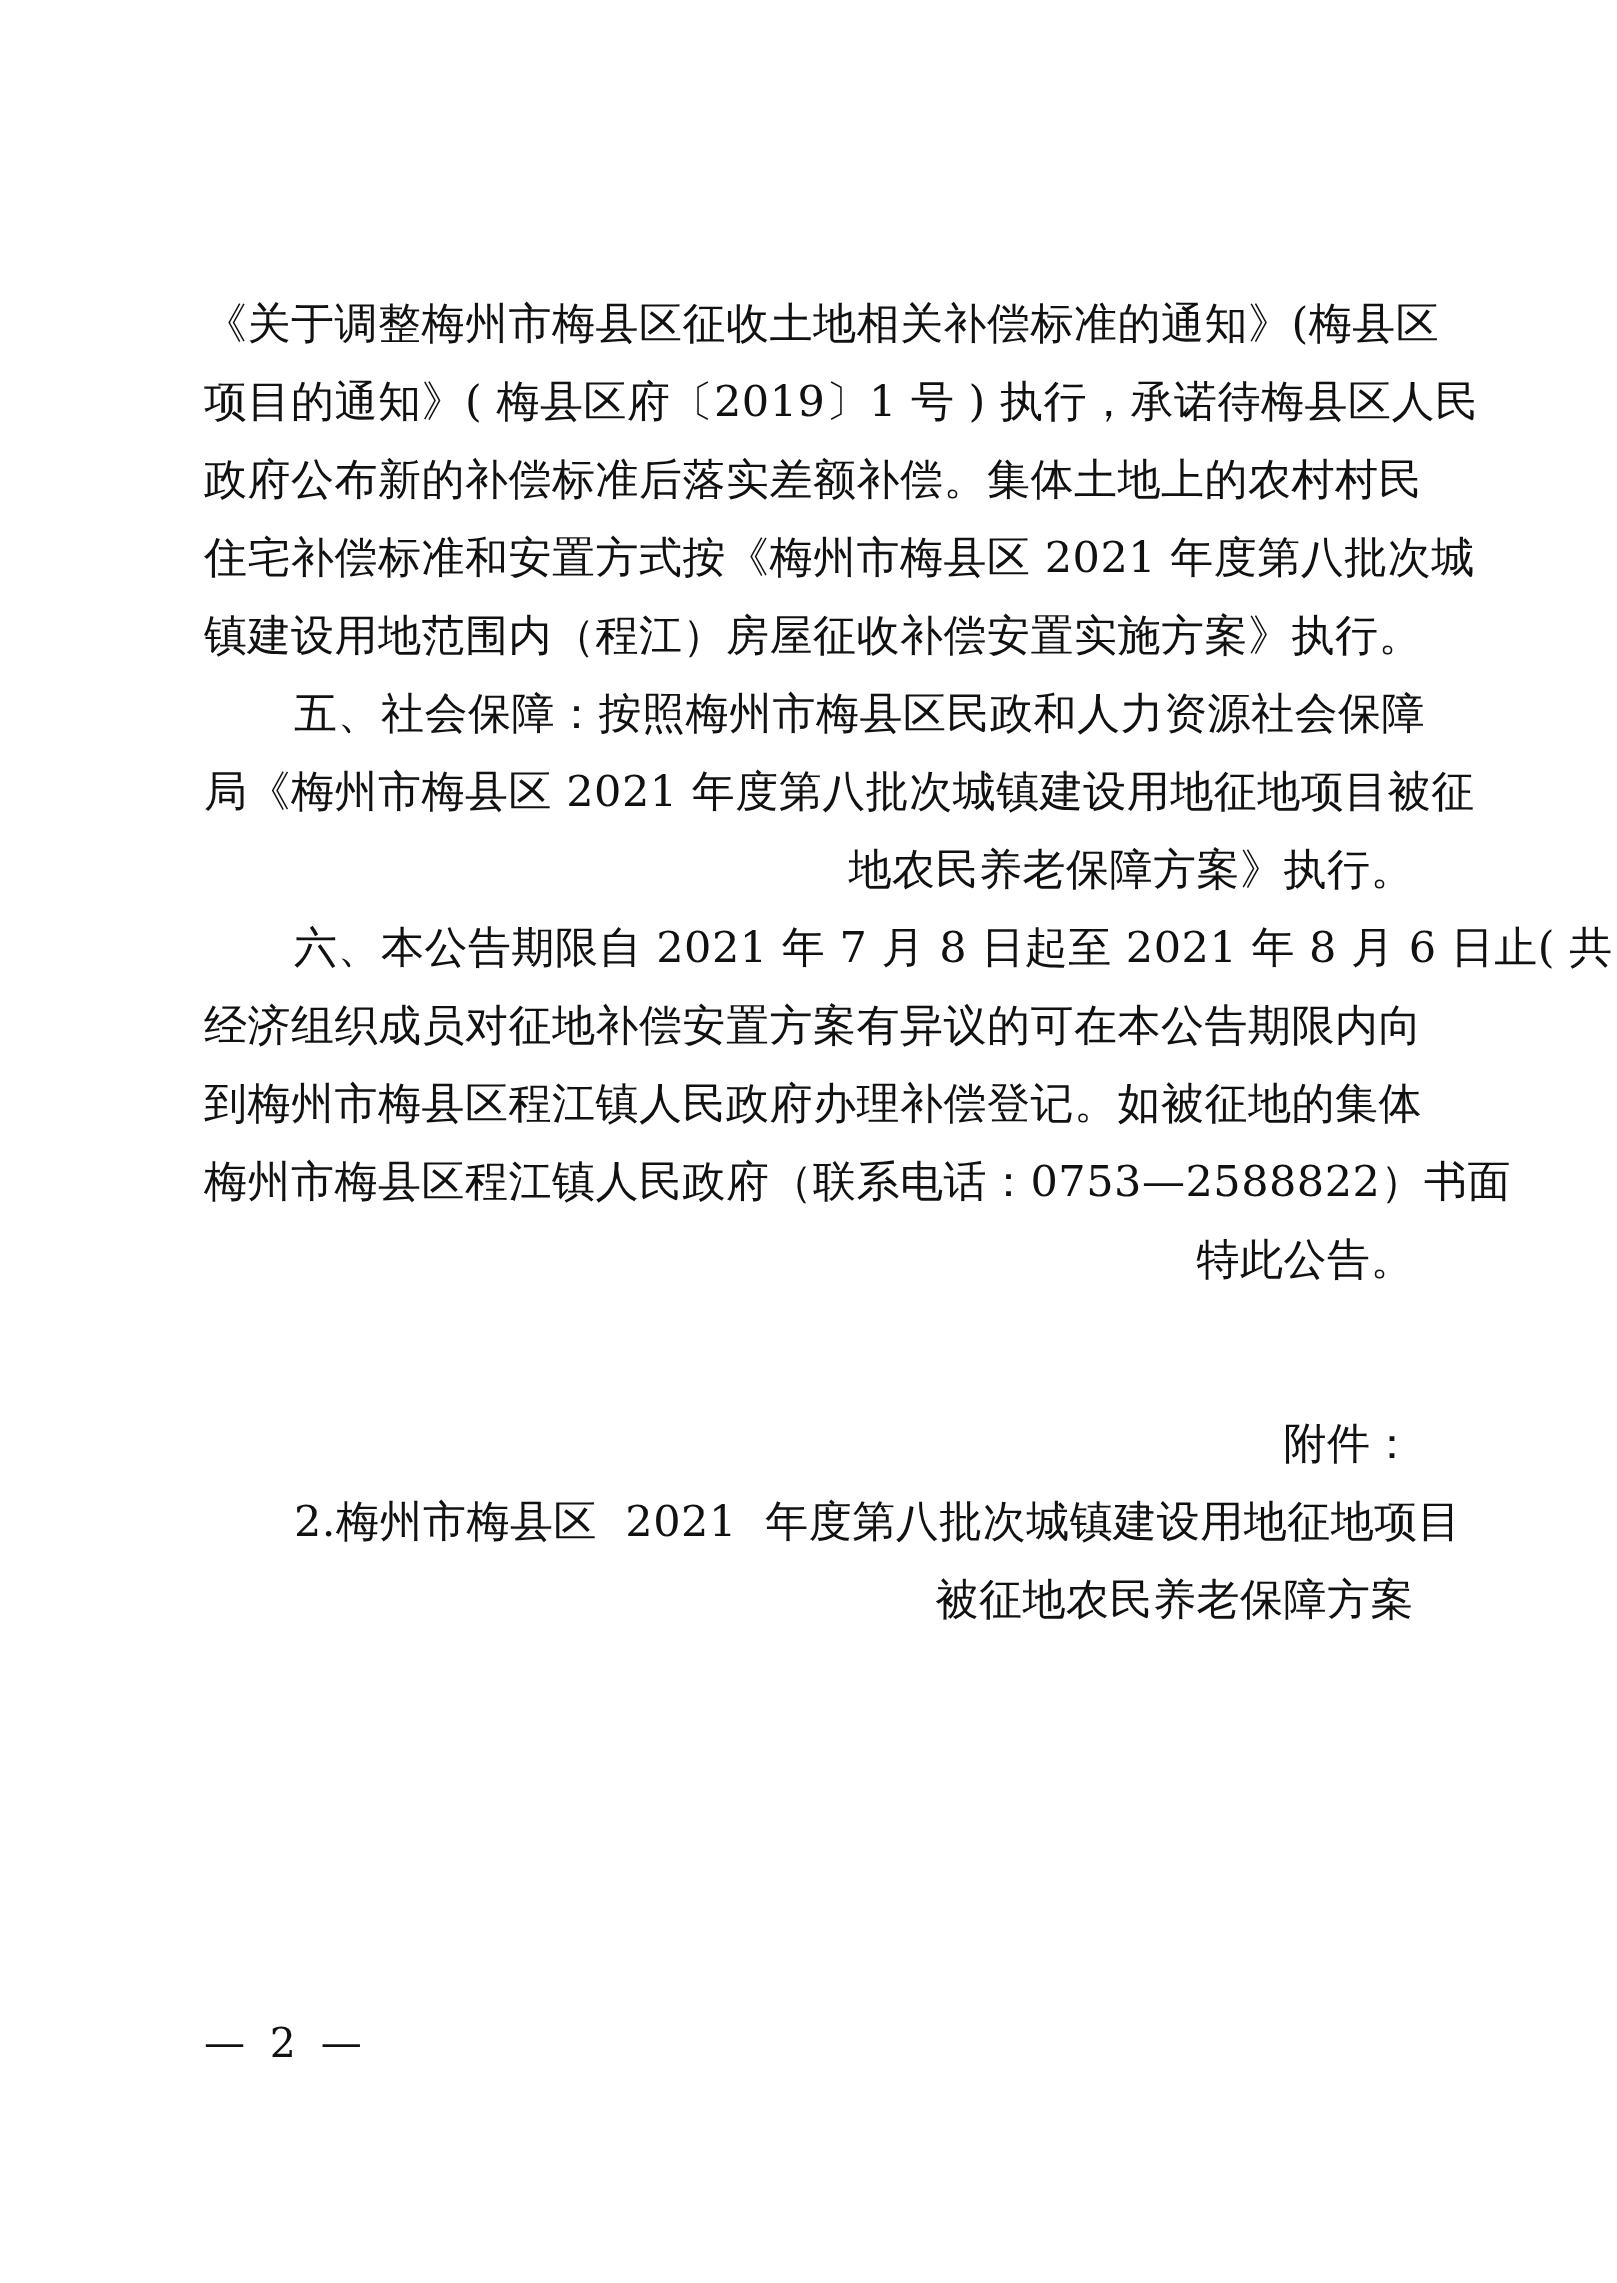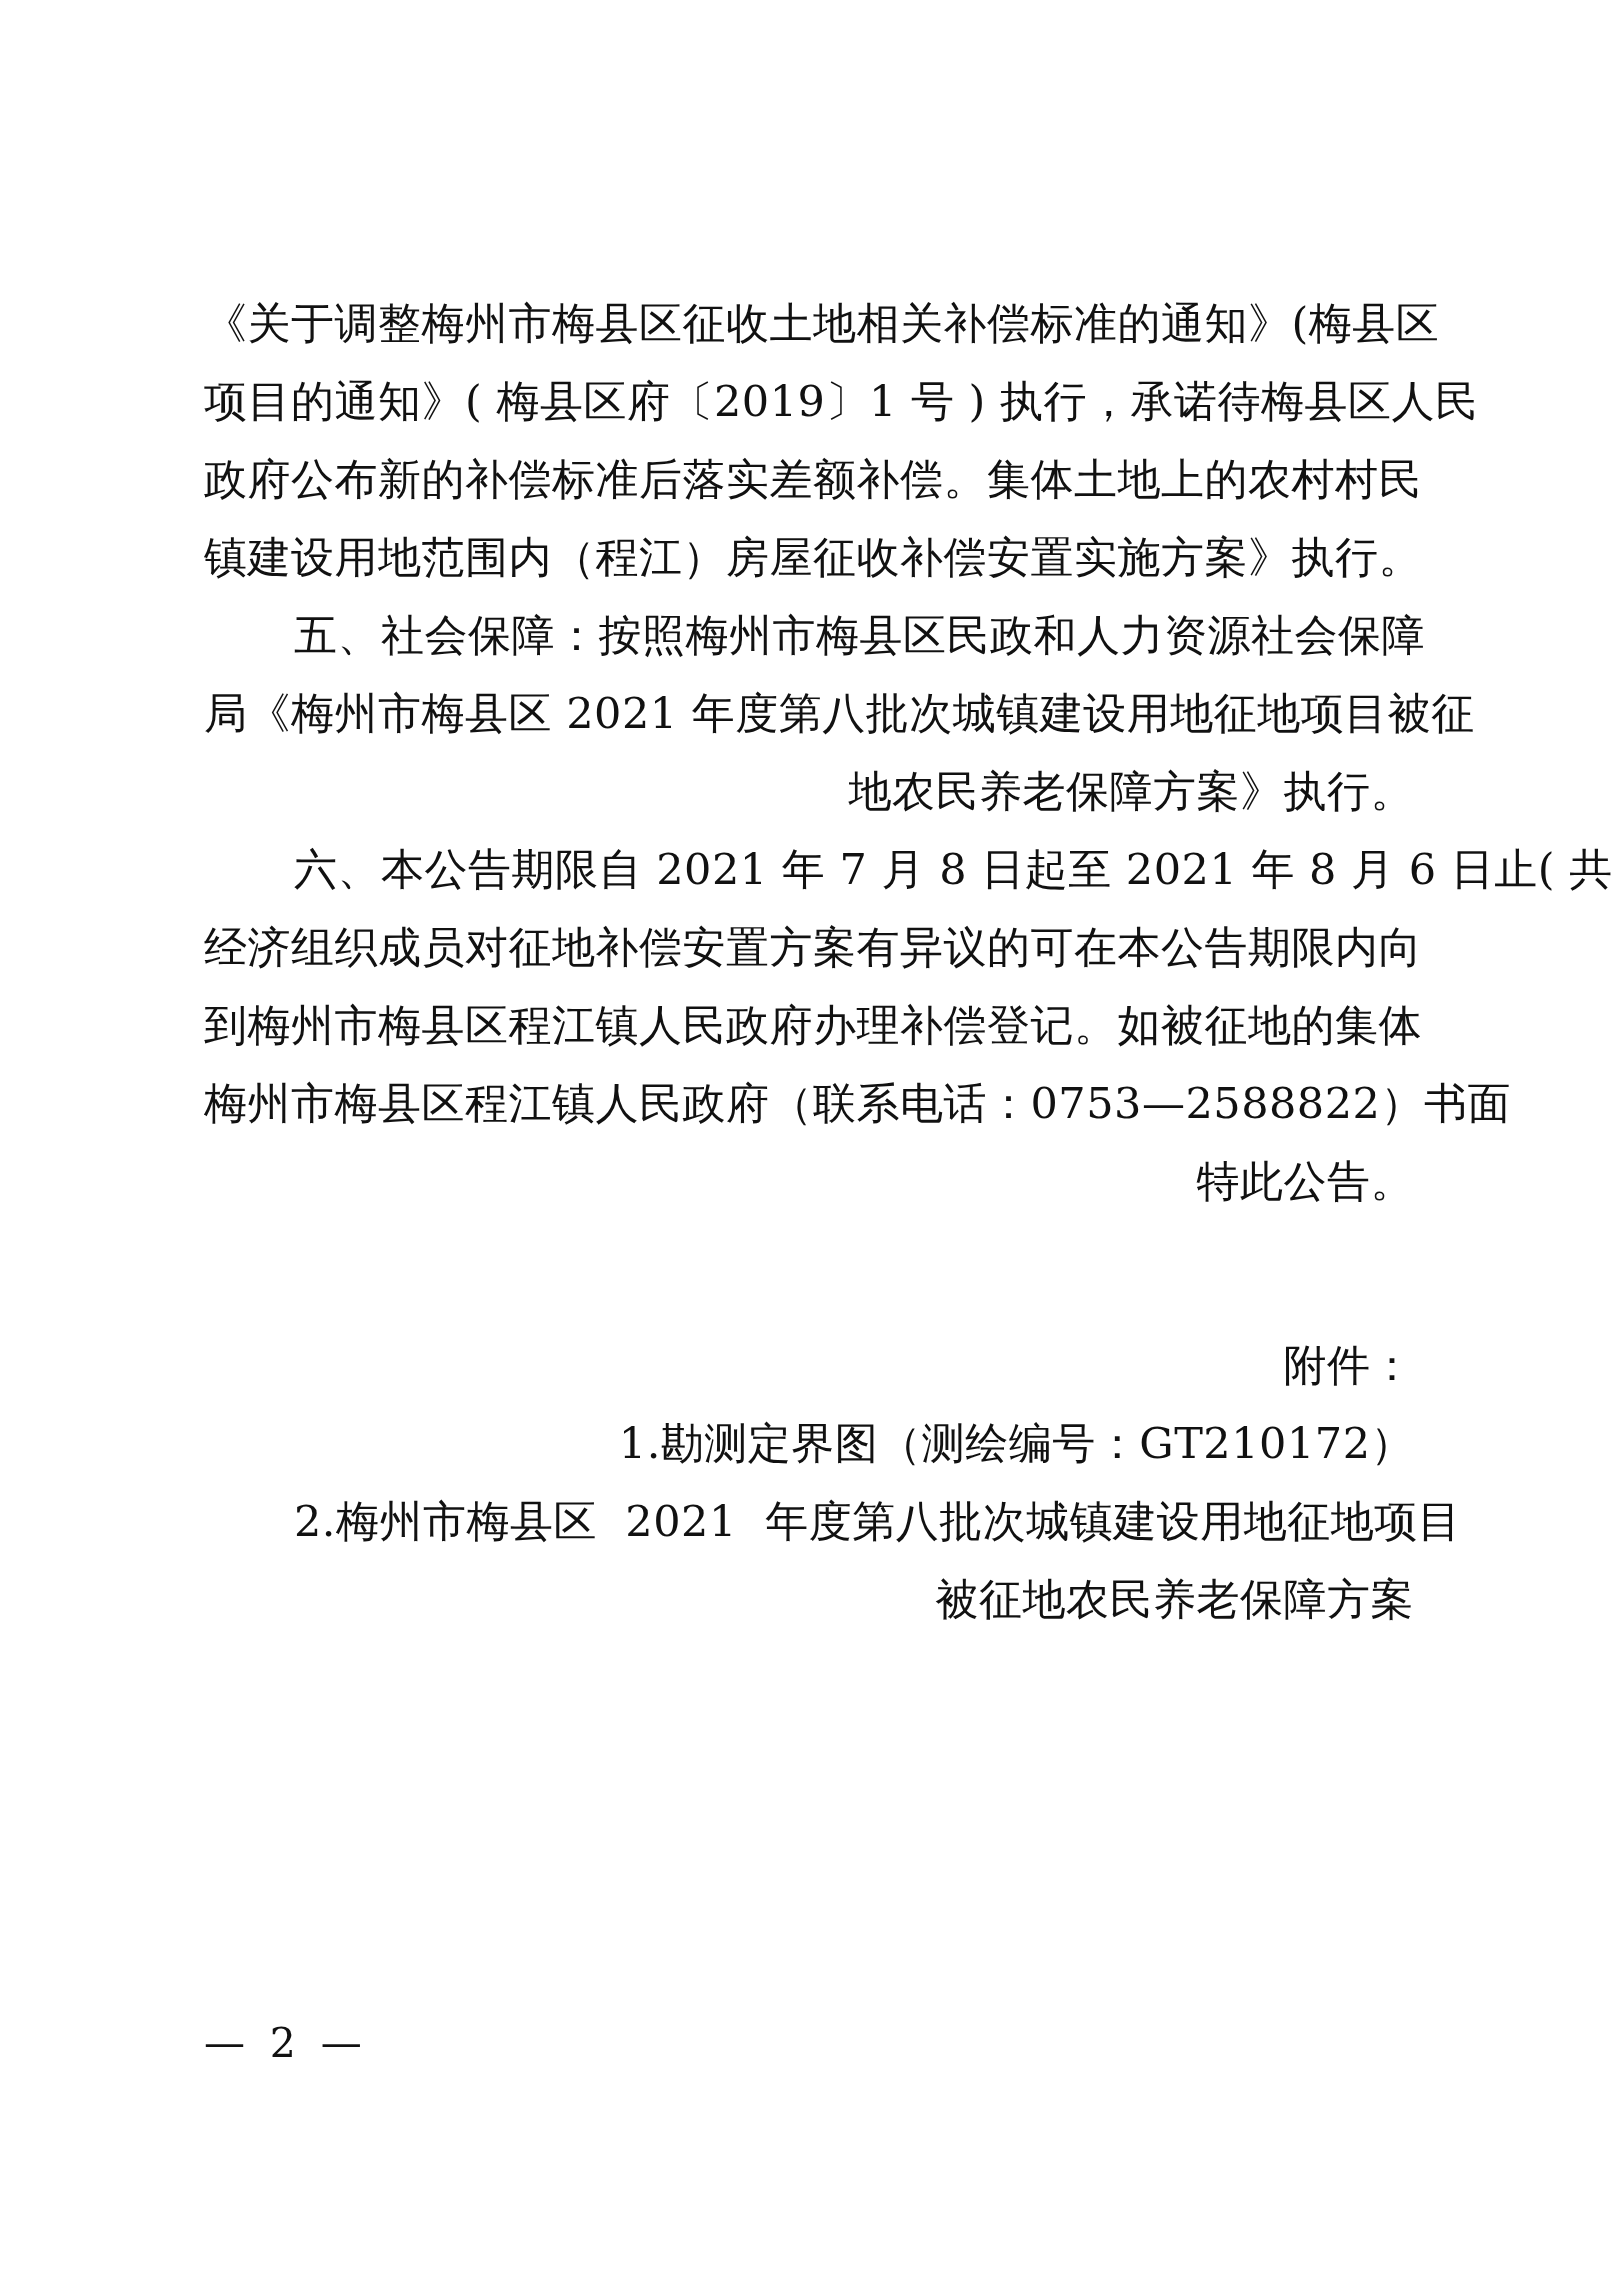--- a/index.html
+++ b/index.html
@@ -88,20 +88,21 @@
 
 <div class="page">
   <div class="paper-tint"></div>
 
   <div class="content">
 
     <div class="para">
       <div class="line flow">《关于调整梅州市梅县区征收土地相关补偿标准的通知》(梅县区</div>
       <div class="line flow">项目的通知》( 梅县区府〔2019〕1 号 ) 执行，承诺待梅县区人民</div>
       <div class="line flow">政府公布新的补偿标准后落实差额补偿。集体土地上的农村村民</div>
+      <div class="line flow">住宅补偿标准和安置方式按《梅州市梅县区 2021 年度第八批次城</div>
       <div class="line ragged">镇建设用地范围内（程江）房屋征收补偿安置实施方案》执行。</div>
     </div>
 
     <div class="para">
       <div class="line flow indent">五、社会保障：按照梅州市梅县区民政和人力资源社会保障</div>
       <div class="line flow">局《梅州市梅县区 2021 年度第八批次城镇建设用地征地项目被征</div>
       <div class="line ragged">地农民养老保障方案》执行。</div>
     </div>
 
     <div class="para">
@@ -112,21 +113,20 @@
     </div>
 
     <div class="para">
       <div class="line ragged indent">特此公告。</div>
     </div>
 
     <div class="gap-large"></div>
 
     <div class="para">
       <div class="line ragged indent">附件：</div>
-      <div class="line ragged indent">1.勘测定界图（测绘编号：GT210172）</div>
       <div class="line flow indent">2.梅州市梅县区  2021  年度第八批次城镇建设用地征地项目</div>
       <div class="line ragged">被征地农民养老保障方案</div>
     </div>
 
   </div>
 
   <div class="pagenum">— 2 —</div>
 </div>
 
 

